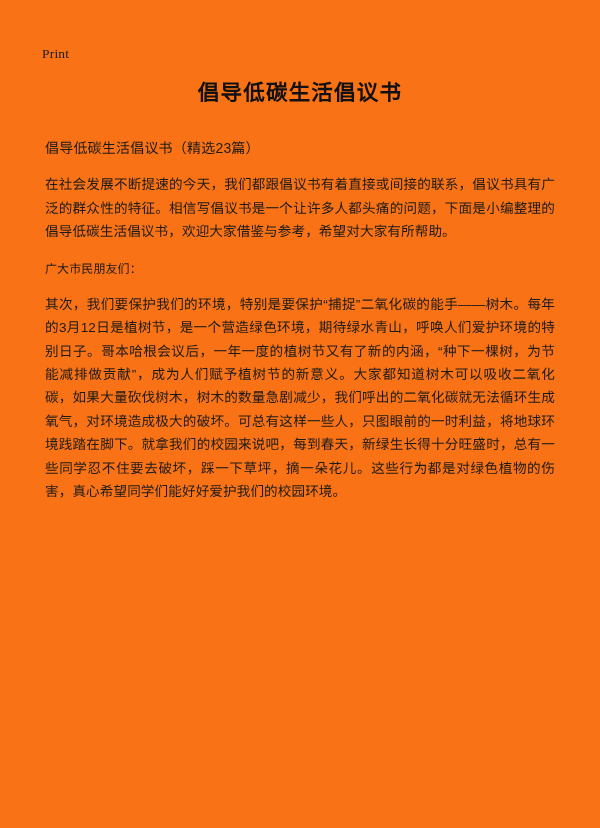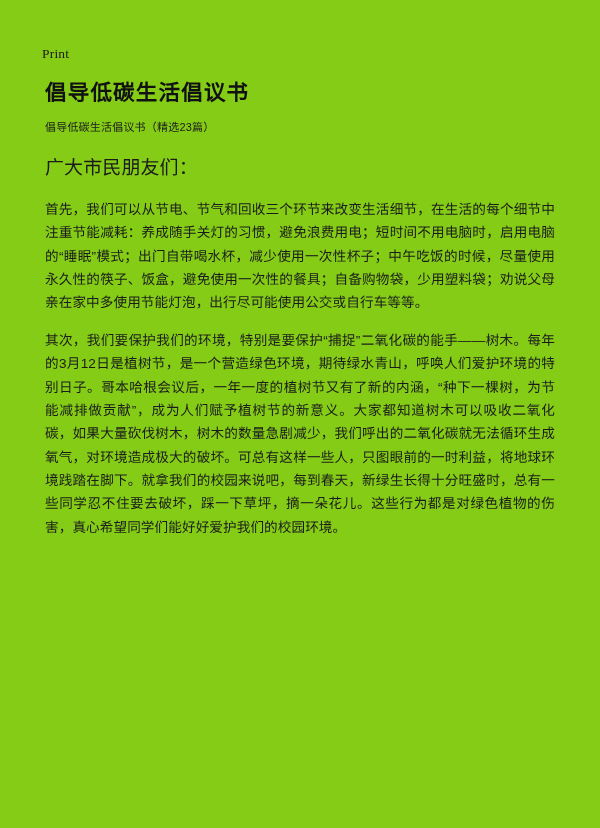--- a/index.html
+++ b/index.html
@@ -16,21 +16,21 @@
     color: #1b1b1b;
     -webkit-font-smoothing: none;
   }
 
   .page {
     width: 600px;
     height: 828px;
     box-sizing: border-box;
     padding: 0;
     position: relative;
-    background: #84cc16;
+    background: #f97316;
   }
 
   
   .print-bar {
     padding: 44px 0 0 42px;
     height: 26px;
     box-sizing: content-box;
   }
   .print-link {
     font-family: "Liberation Serif", "DejaVu Serif", serif;
@@ -45,30 +45,31 @@
   
   .article {
     padding: 0 45px 0 45px;
     box-sizing: border-box;
     width: 600px;
   }
 
   .doc-title {
     font-size: 21.5px;
     font-weight: bold;
+    text-align: center;
     line-height: 1.35;
     margin: 9px 0 4px 0;
     letter-spacing: 1.2px;
     color: #111111;
   }
 
   .subtitle {
-    font-size: 11px;
+    font-size: 14px;
     line-height: 1.6;
-    margin: 11px 0 0 0;
+    margin: 29px 0 0 0;
     letter-spacing: 0.2px;
     color: #1b1b1b;
   }
 
   p.para {
     font-size: 13.6px;
     line-height: 1.72;
     margin: 14px 0 0 0;
     text-align: justify;
     text-justify: inter-ideograph;
@@ -80,21 +81,21 @@
   h3.section-heading {
     font-size: 13.8px;
     font-weight: bold;
     line-height: 1.6;
     margin: 16px 0 0 0;
     letter-spacing: 0.3px;
     color: #111111;
   }
 
   p.salutation {
-    font-size: 19px;
+    font-size: 12px;
     line-height: 1.7;
     margin: 15px 0 0 0;
     letter-spacing: 0.1px;
     color: #1b1b1b;
   }
 </style>
 </head>
 <body>
 
 <div class="page">
@@ -102,24 +103,24 @@
   <div class="print-bar">
     <a href="#" class="print-link">Print</a>
   </div>
 
   <div class="article">
 
     <h1 class="doc-title">倡导低碳生活倡议书</h1>
 
     <p class="subtitle">倡导低碳生活倡议书（精选23篇）</p>
 
+    <p class="para">在社会发展不断提速的今天，我们都跟倡议书有着直接或间接的联系，倡议书具有广泛的群众性的特征。相信写倡议书是一个让许多人都头痛的问题，下面是小编整理的倡导低碳生活倡议书，欢迎大家借鉴与参考，希望对大家有所帮助。</p>
 
 
     <p class="salutation">广大市民朋友们：</p>
 
 
 
-    <p class="para">首先，我们可以从节电、节气和回收三个环节来改变生活细节，在生活的每个细节中注重节能减耗：养成随手关灯的习惯，避免浪费用电；短时间不用电脑时，启用电脑的“睡眠”模式；出门自带喝水杯，减少使用一次性杯子；中午吃饭的时候，尽量使用永久性的筷子、饭盒，避免使用一次性的餐具；自备购物袋，少用塑料袋；劝说父母亲在家中多使用节能灯泡，出行尽可能使用公交或自行车等等。</p>
 
     <p class="para">其次，我们要保护我们的环境，特别是要保护“捕捉”二氧化碳的能手——树木。每年的3月12日是植树节，是一个营造绿色环境，期待绿水青山，呼唤人们爱护环境的特别日子。哥本哈根会议后，一年一度的植树节又有了新的内涵，“种下一棵树，为节能减排做贡献”，成为人们赋予植树节的新意义。大家都知道树木可以吸收二氧化碳，如果大量砍伐树木，树木的数量急剧减少，我们呼出的二氧化碳就无法循环生成氧气，对环境造成极大的破坏。可总有这样一些人，只图眼前的一时利益，将地球环境践踏在脚下。就拿我们的校园来说吧，每到春天，新绿生长得十分旺盛时，总有一些同学忍不住要去破坏，踩一下草坪，摘一朵花儿。这些行为都是对绿色植物的伤害，真心希望同学们能好好爱护我们的校园环境。</p>
 
   </div>
 </div>
 
 </body></html>

